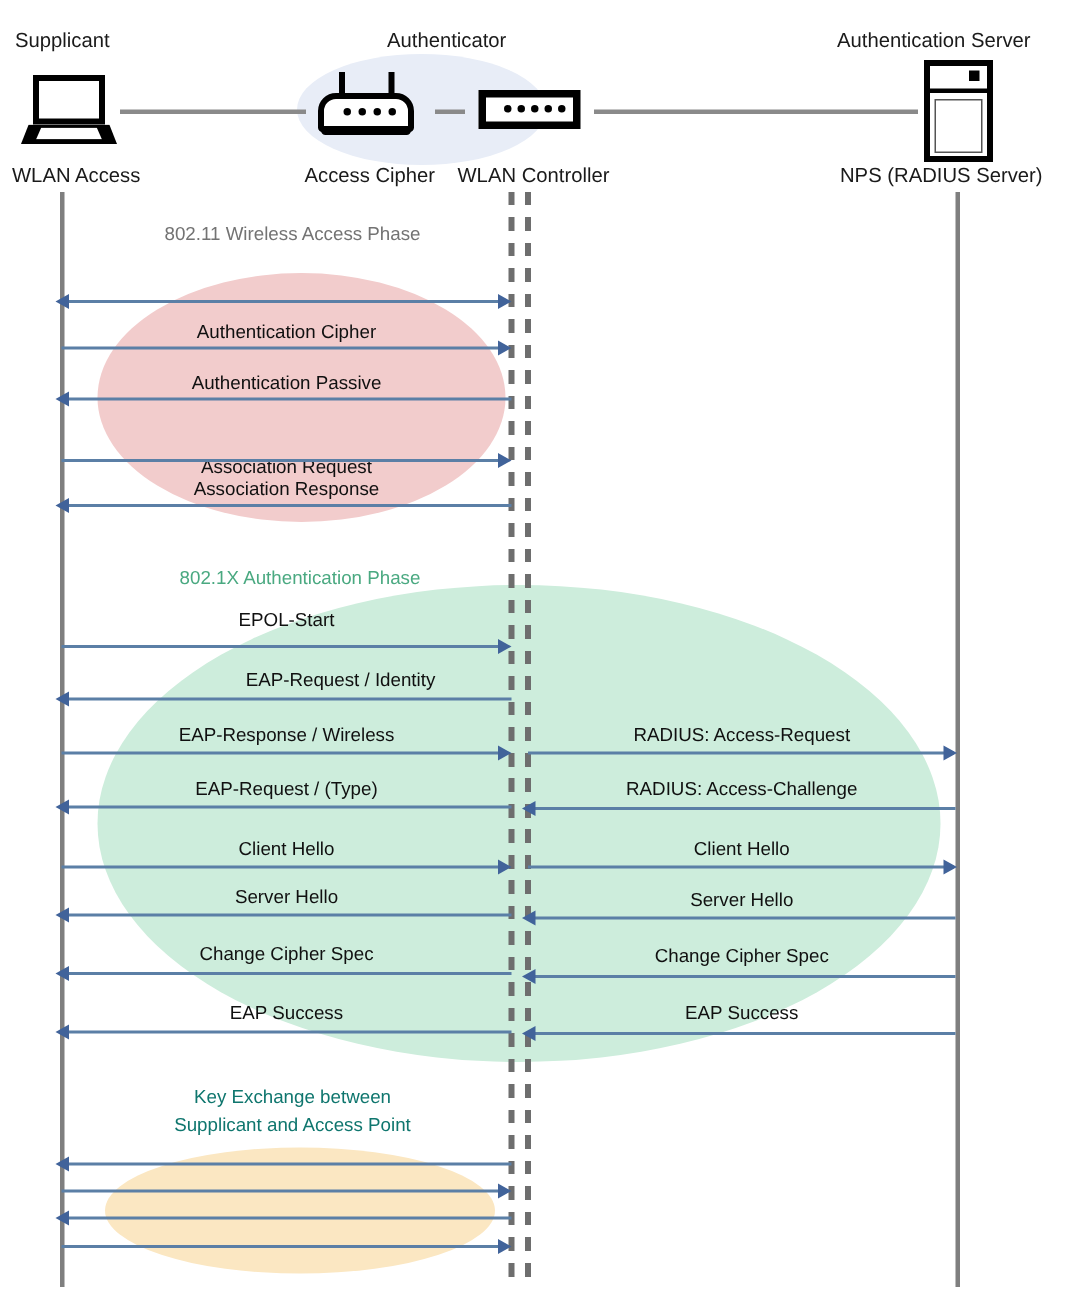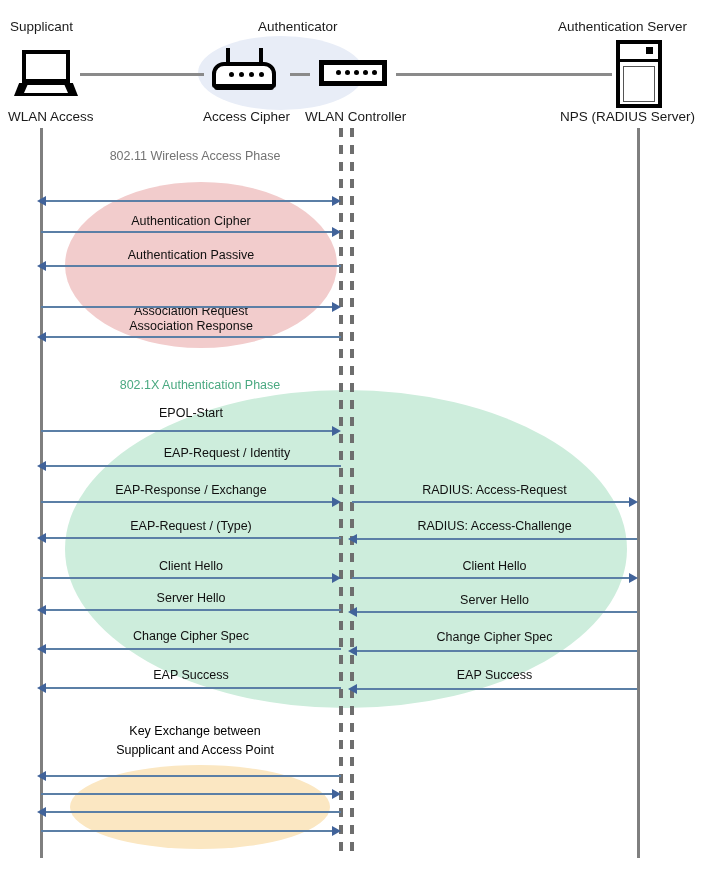--- a/index.html
+++ b/index.html
@@ -22,21 +22,21 @@
   
   .phase-ellipse{position:absolute;border-radius:50%;}
   .ellipse-red{background:#f2cccc;}
   .ellipse-green{background:#cdeddc;}
   .ellipse-orange{background:#fbe7c2;}
 
   
   .phase-title{position:absolute;font-size:12.5px;white-space:nowrap;text-align:center;line-height:19px;}
   .pt-red{color:#737373;}
   .pt-green{color:#4aa981;}
-  .pt-orange{color:#000000;}
+  .pt-orange{color:#0f766e;}
 
   
   .msg-line{position:absolute;height:1.6px;background:#5b7fa6;}
   .msg-head{position:absolute;width:0;height:0;}
   .head-right{border-top:5px solid transparent;border-bottom:5px solid transparent;border-left:9px solid #41639a;}
   .head-left{border-top:5px solid transparent;border-bottom:5px solid transparent;border-right:9px solid #41639a;}
   .msg-label{position:absolute;font-size:12.5px;color:#101010;white-space:nowrap;text-align:center;}
 
   
   .icon-wrap{position:absolute;}
@@ -151,21 +151,21 @@
   <div class="msg-head head-left" style="left:37px;top:332px;"></div>
 
   <div class="msg-label" style="left:41px;top:406px;width:300px;">EPOL-Start</div>
   <div class="msg-line" style="left:41px;top:430px;width:298px;"></div>
   <div class="msg-head head-right" style="left:332px;top:426px;"></div>
 
   <div class="msg-label" style="left:41px;top:446px;width:300px;margin-left:36px;">EAP-Request / Identity</div>
   <div class="msg-line" style="left:44px;top:465px;width:297px;"></div>
   <div class="msg-head head-left" style="left:37px;top:461px;"></div>
 
-  <div class="msg-label" style="left:41px;top:483px;width:300px;">EAP-Response / Exchange</div>
+  <div class="msg-label" style="left:41px;top:483px;width:300px;">EAP-Response / Wireless</div>
   <div class="msg-line" style="left:41px;top:501px;width:298px;"></div>
   <div class="msg-head head-right" style="left:332px;top:497px;"></div>
 
   <div class="msg-label" style="left:41px;top:519px;width:300px;">EAP-Request / (Type)</div>
   <div class="msg-line" style="left:44px;top:537px;width:297px;"></div>
   <div class="msg-head head-left" style="left:37px;top:533px;"></div>
 
   <div class="msg-label" style="left:41px;top:559px;width:300px;">Client Hello</div>
   <div class="msg-line" style="left:41px;top:577px;width:298px;"></div>
   <div class="msg-head head-right" style="left:332px;top:573px;"></div>

